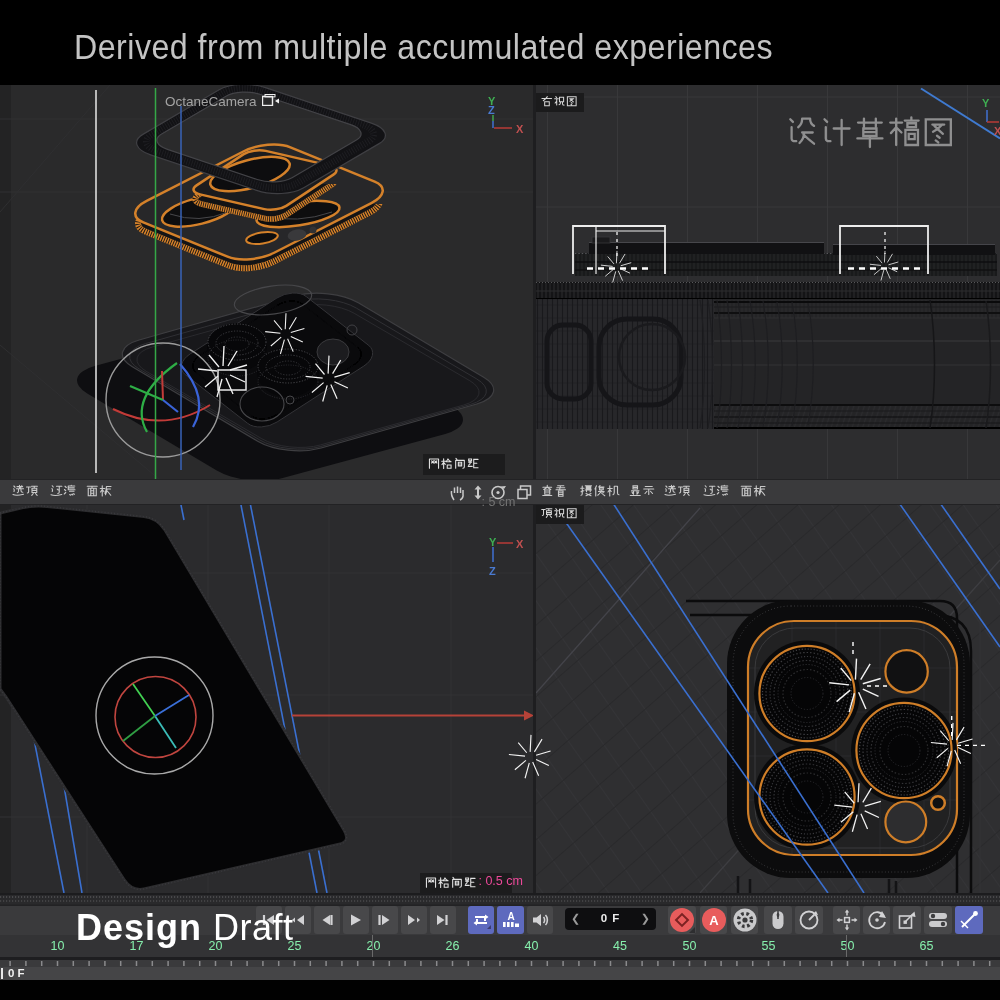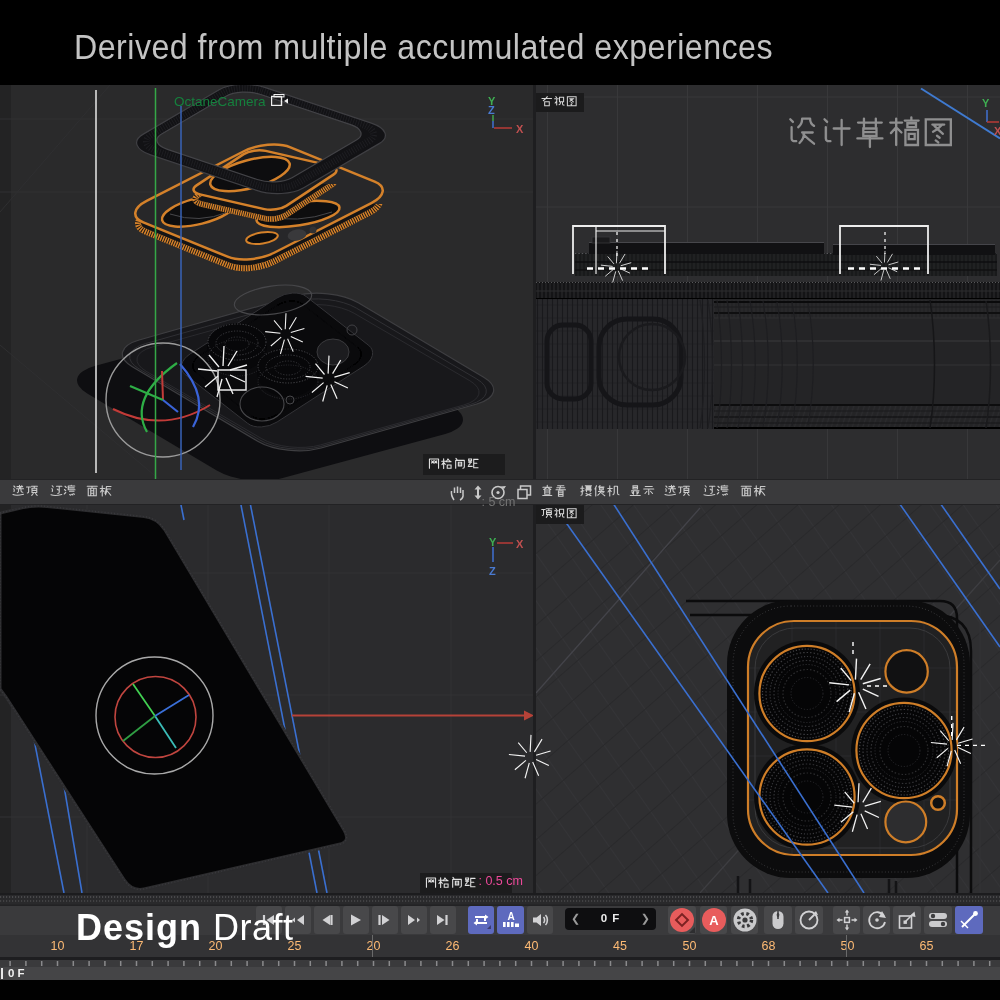--- a/index.html
+++ b/index.html
@@ -12,30 +12,30 @@
   #dd b{font-weight:bold;letter-spacing:1px;}
   #dd span{font-weight:normal;letter-spacing:0.5px;}
   
   #menubar{left:0;top:480px;width:1000px;height:24px;background:#3a3a3c;z-index:5;}
   .mi{position:absolute;top:4px;font-size:13px;color:#c9c9c9;white-space:nowrap;}
   
   .vplabel{position:absolute;background:#1b1b1c;color:#d6d6d6;font-size:12px;
            padding:2px 5px 3px 5px;z-index:6;white-space:nowrap;}
   .gridlabel{position:absolute;background:#1c1c1d;color:#e2e2e2;font-size:12.5px;
            padding:2px 5px 3px 5px;z-index:6;white-space:nowrap;}
-  #octane{left:174px;top:94px;color:#15803d;font-size:13.5px;z-index:6;background:transparent;}
+  #octane{left:165px;top:94px;color:#a3a3a3;font-size:13.5px;z-index:6;background:transparent;}
   
   #dotstrip{left:0;top:893px;width:1000px;height:13px;background:#29292b;z-index:20;} #dotstrip svg,#ticks svg{display:block;}
   #toolbar{left:0;top:906px;width:1000px;height:29px;background:#3a3a3c;z-index:20;}
   #ruler{left:0;top:935px;width:1000px;height:22px;background:#333335;z-index:20;}
   #sepline{left:0;top:957px;width:1000px;height:3px;background:#1e1e20;z-index:20;}
   #ticks{left:0;top:960px;width:1000px;height:7px;background:#3a3a3c;z-index:20;}
   #zerof{left:0;top:967px;width:1000px;height:13px;background:#454547;z-index:20;}
   #black-bottom{left:0;top:980px;width:1000px;height:20px;background:#010101;z-index:20;}
-  .rnum{position:absolute;top:4px;font-size:12.5px;color:#fdba74;transform:translateX(-50%);}
+  .rnum{position:absolute;top:4px;font-size:12.5px;color:#86efac;transform:translateX(-50%);}
   .tile{position:absolute;top:0;height:28px;background:#48484a;border-radius:3px;}
   .tileb{background:#5e6abe;}
 </style>
 </head>
 <body>
 <div id="page">
 
   <svg class="abs" style="left:0;top:85px;" width="1000" height="808" viewBox="0 85 1000 808">
   <defs>
     <clipPath id="cvp1">
@@ -802,21 +802,21 @@
   <div id="ruler" class="abs">
       <span class="rnum" style="left: 57.5px;">10</span>
       <span class="rnum" style="left: 136.5px;">17</span>
       <span class="rnum" style="left: 215.5px;">20</span>
       <span class="rnum" style="left: 294.5px;">25</span>
       <span class="rnum" style="left: 373.5px;">20</span>
       <span class="rnum" style="left: 452.5px;">26</span>
       <span class="rnum" style="left: 531.5px;">40</span>
       <span class="rnum" style="left: 620px;">45</span>
       <span class="rnum" style="left: 689.5px;">50</span>
-      <span class="rnum" style="left: 768.5px;">68</span>
+      <span class="rnum" style="left: 768.5px;">55</span>
       <span class="rnum" style="left: 847.5px;">50</span>
       <span class="rnum" style="left: 926.5px;">65</span>
       <div class="abs" style="left: 372px; top: 0px; width: 1px; height: 22px; background: rgb(106, 106, 106);"></div>
       <div class="abs" style="left: 846px; top: 0px; width: 1px; height: 22px; background: rgb(106, 106, 106);"></div>
     </div>
   <div id="ticks" class="abs">
       <svg width="1000" height="7">
         <path d="M10.1,1 V6 M25.9,1 V6 M41.7,1 V6 M57.5,1 V6 M73.3,1 V6 M89.1,1 V6 M104.9,1 V6 M120.7,1 V6 M136.5,1 V6 M152.3,1 V6 M168.1,1 V6 M183.9,1 V6 M199.7,1 V6 M215.5,1 V6 M231.3,1 V6 M247.1,1 V6 M262.9,1 V6 M278.7,1 V6 M294.5,1 V6 M310.3,1 V6 M326.1,1 V6 M341.9,1 V6 M357.7,1 V6 M373.5,1 V6 M389.3,1 V6 M405.1,1 V6 M420.9,1 V6 M436.7,1 V6 M452.5,1 V6 M468.3,1 V6 M484.1,1 V6 M499.9,1 V6 M515.7,1 V6 M531.5,1 V6 M547.3,1 V6 M563.1,1 V6 M578.9,1 V6 M594.7,1 V6 M610.5,1 V6 M626.3,1 V6 M642.1,1 V6 M657.9,1 V6 M673.7,1 V6 M689.5,1 V6 M705.3,1 V6 M721.1,1 V6 M736.9,1 V6 M752.7,1 V6 M768.5,1 V6 M784.3,1 V6 M800.1,1 V6 M815.9,1 V6 M831.7,1 V6 M847.5,1 V6 M863.3,1 V6 M879.1,1 V6 M894.9,1 V6 M910.7,1 V6 M926.5,1 V6 M942.3,1 V6 M958.1,1 V6 M973.9,1 V6 M989.7,1 V6 " stroke="#8a8a8c" stroke-width="1.5"></path>
       </svg>
     </div>

